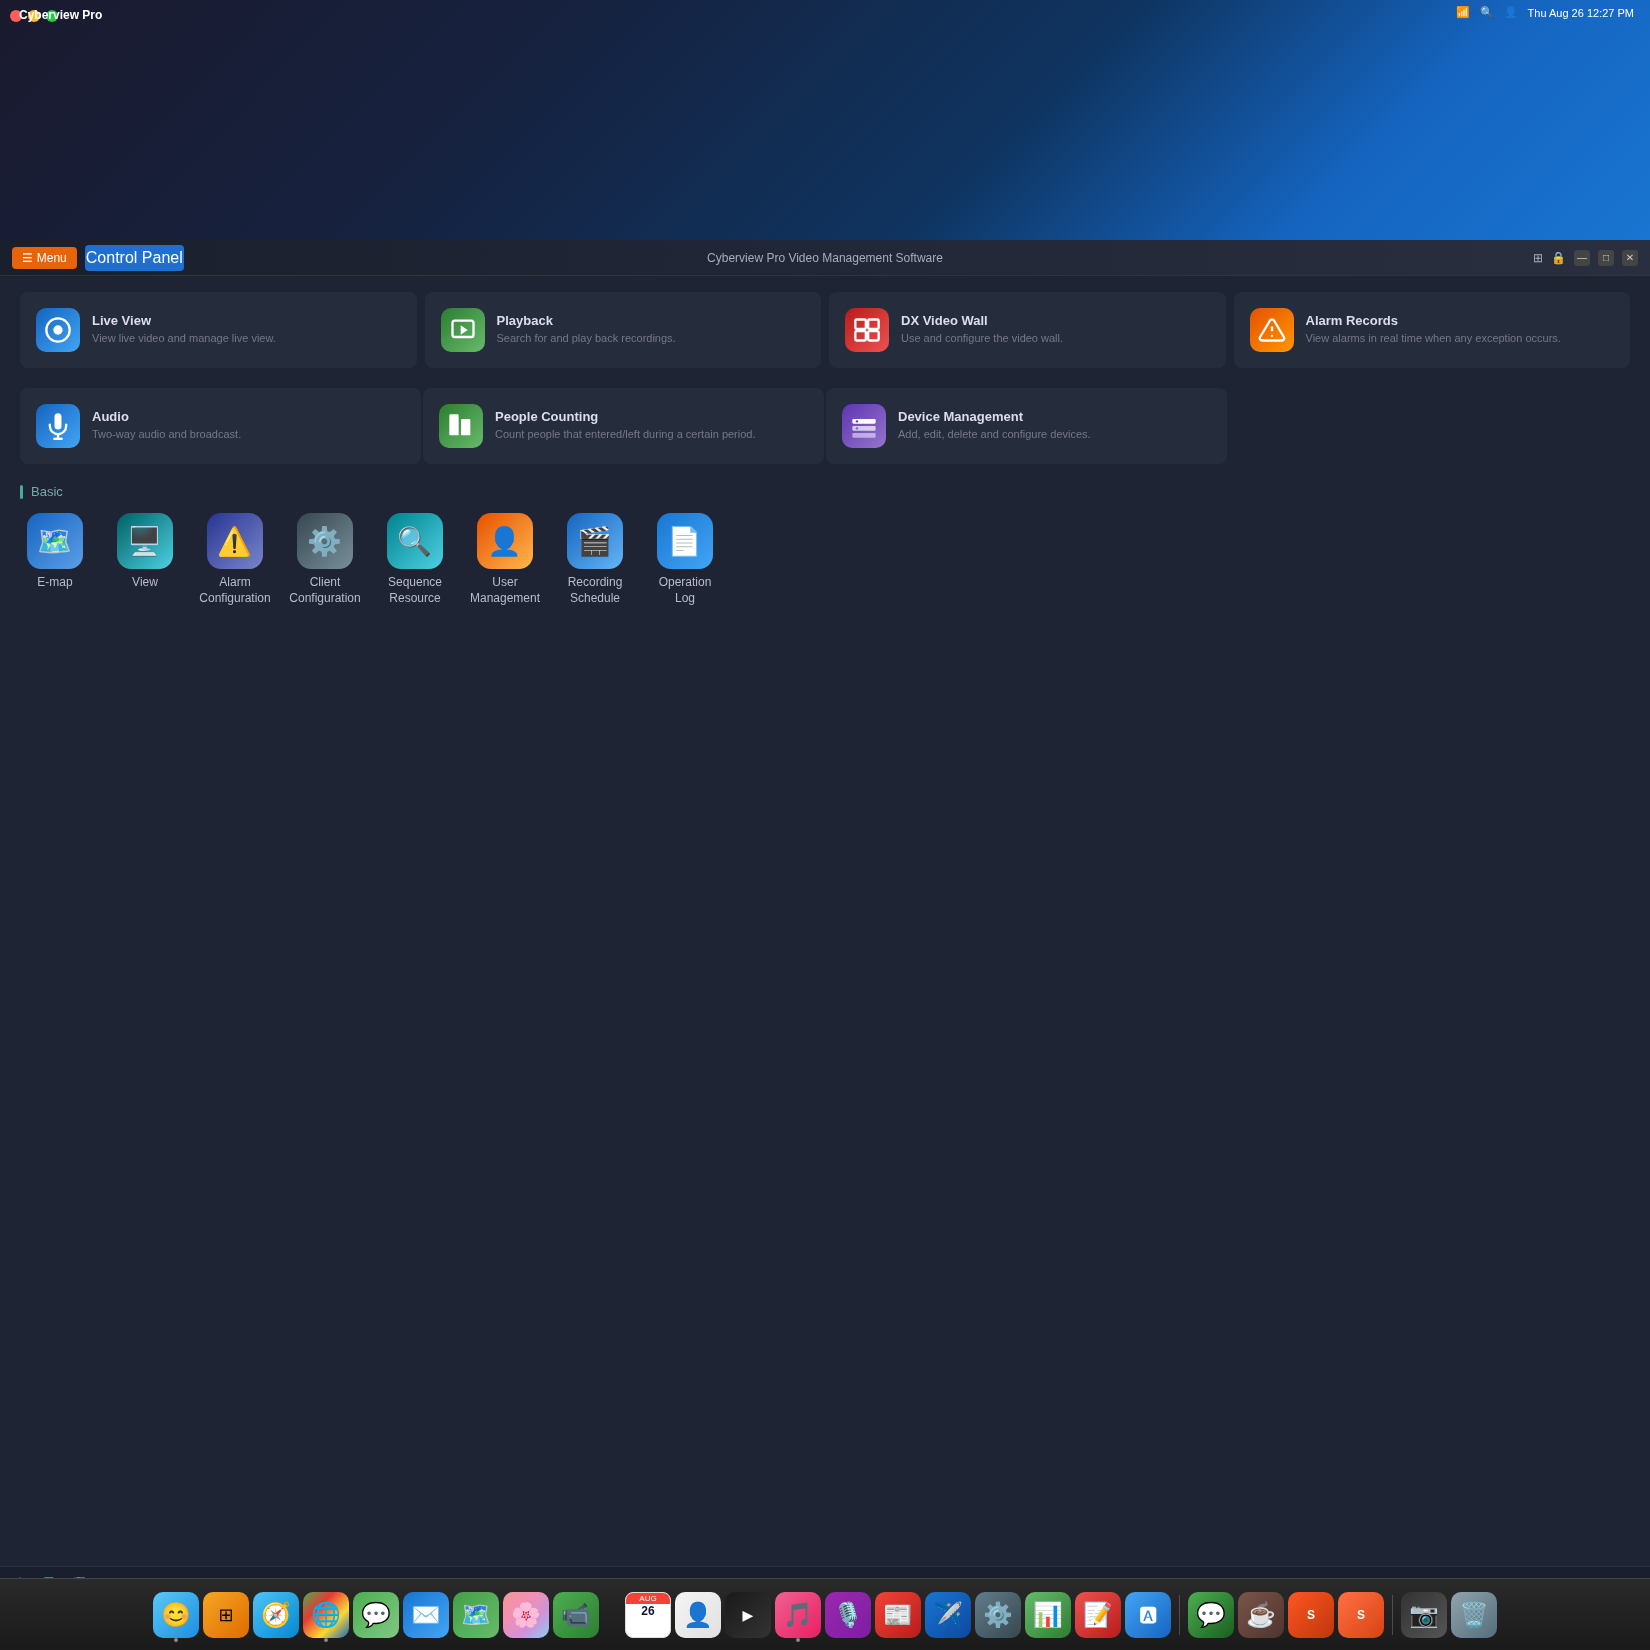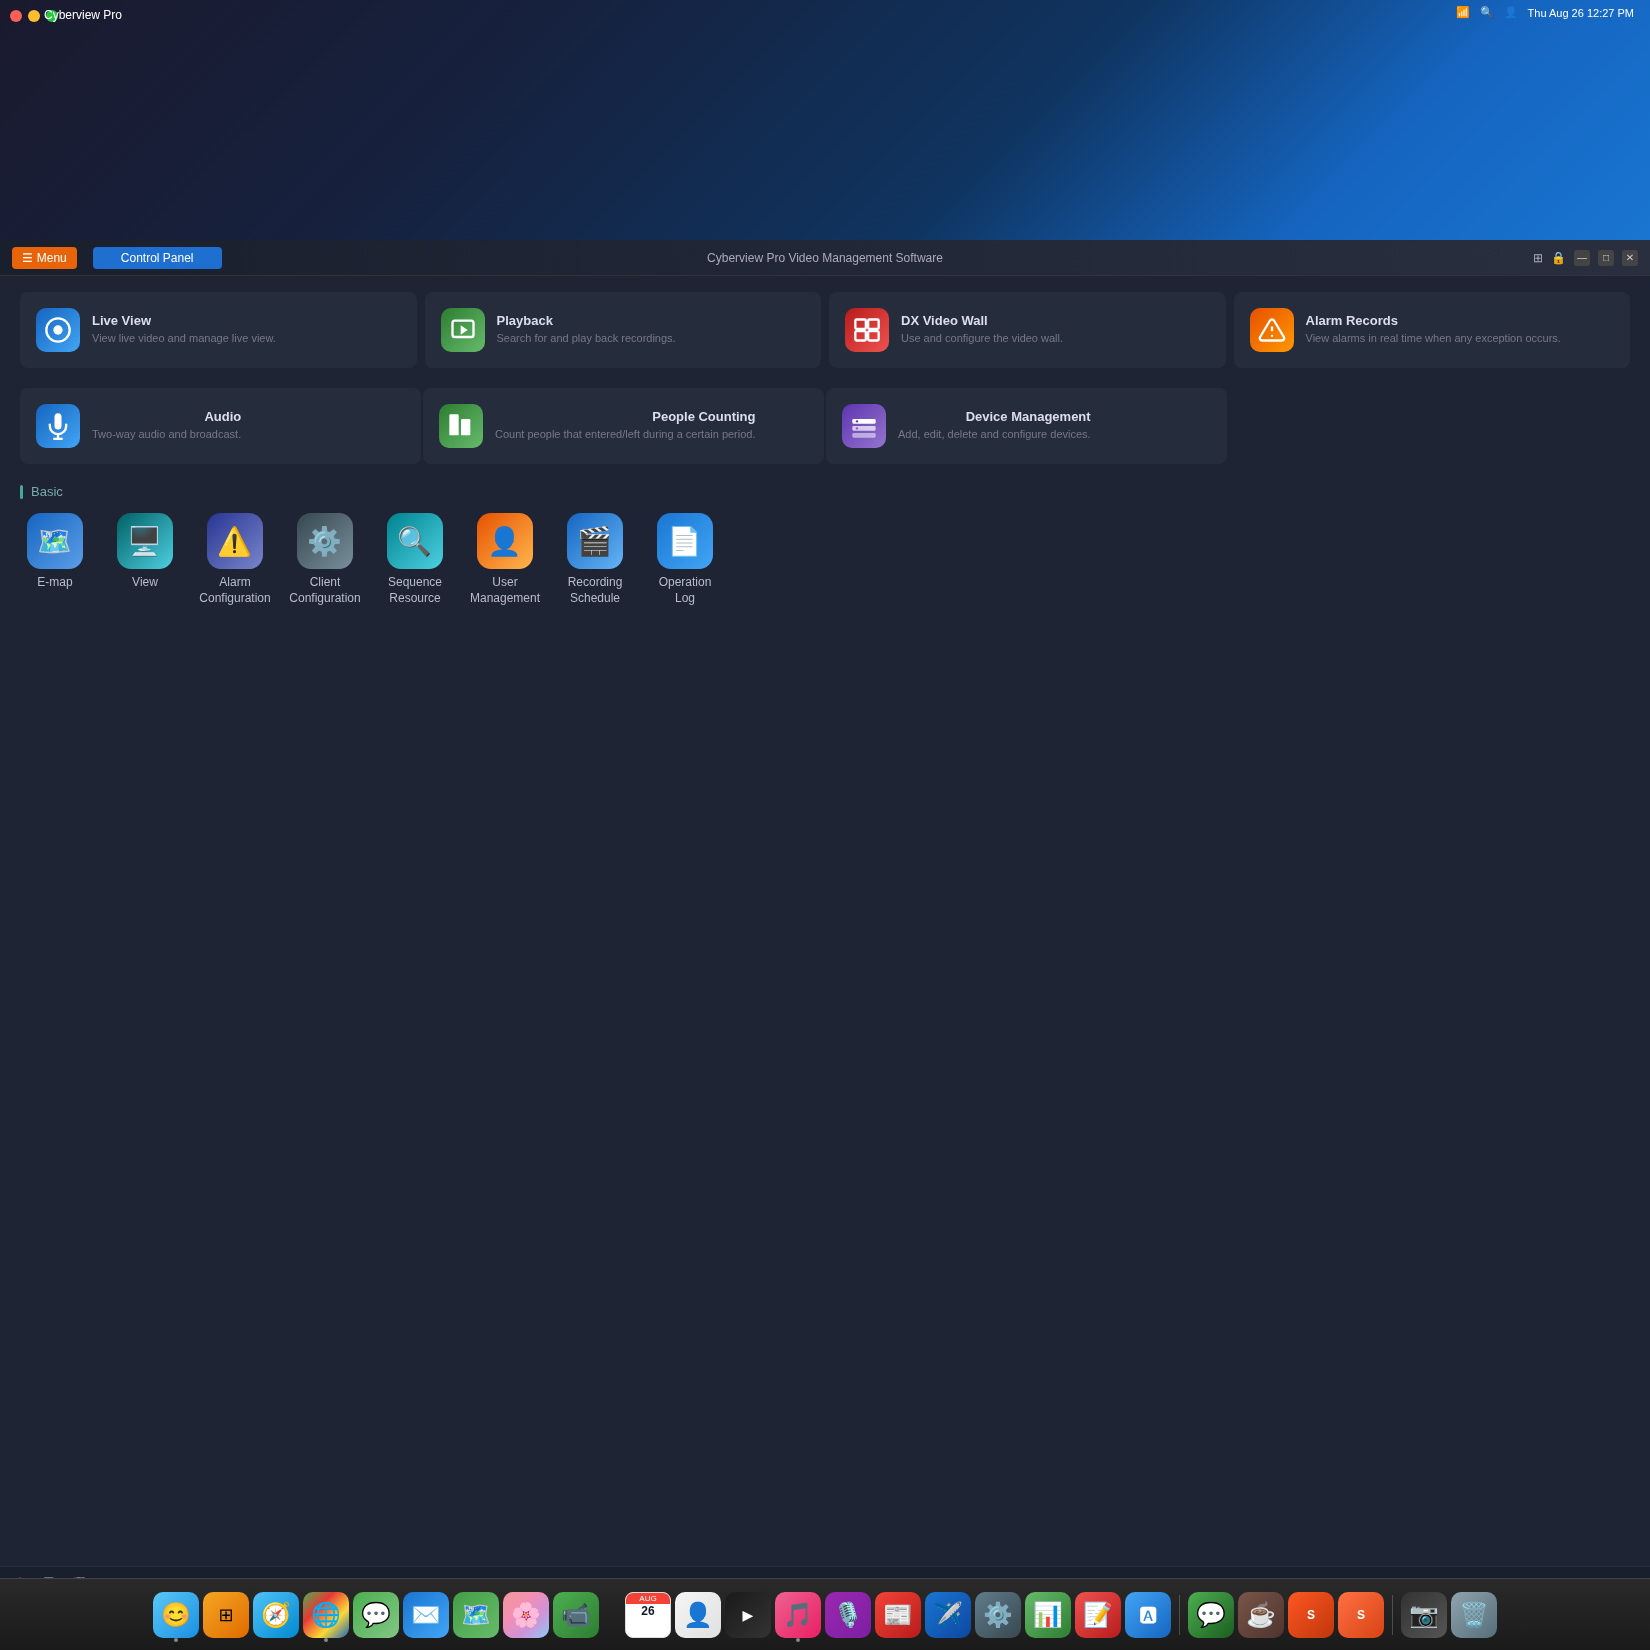--- a/index.html
+++ b/index.html
@@ -32,24 +32,24 @@
       height: 12px;
       border-radius: 50%;
     }
     .tl-red { background: #ff5f57; }
     .tl-yellow { background: #febc2e; }
     .tl-green { background: #28c840; }
 
     .mac-app-label {
       position: absolute;
       top: 8px;
-      left: 44px;
+      left: 19px;
       color: #fff;
       font-size: 12px;
-      font-weight: 400;
+      font-weight: 700;
     }
 
     .mac-status-bar {
       position: absolute;
       top: 6px;
       right: 16px;
       display: flex;
       align-items: center;
       gap: 10px;
       color: #fff;
@@ -102,24 +102,23 @@
       display: flex;
       align-items: center;
       gap: 4px;
     }
 
     .control-panel-tab {
       background: #1e6fcf;
       color: #fff;
       border: none;
       border-radius: 4px;
-      padding: 4px 28px;
-      font-size: 12px;
+      padding: 4px 1px;
+      font-size: 16px;
       cursor: pointer;
-      margin-left: 8px;
     }
 
     .app-titlebar-right {
       display: flex;
       align-items: center;
       gap: 8px;
       color: #aab;
       font-size: 12px;
     }
 
@@ -203,21 +202,20 @@
       font-size: 11px;
       line-height: 1.4;
     }
 
     
     .common-row2 {
       display: grid;
       grid-template-columns: repeat(4, 1fr);
       gap: 2px;
       margin-bottom: 20px;
-      text-align: right;
     }
 
     
     .basic-icons {
       display: flex;
       gap: 20px;
       flex-wrap: wrap;
       align-items: flex-start;
     }
 

